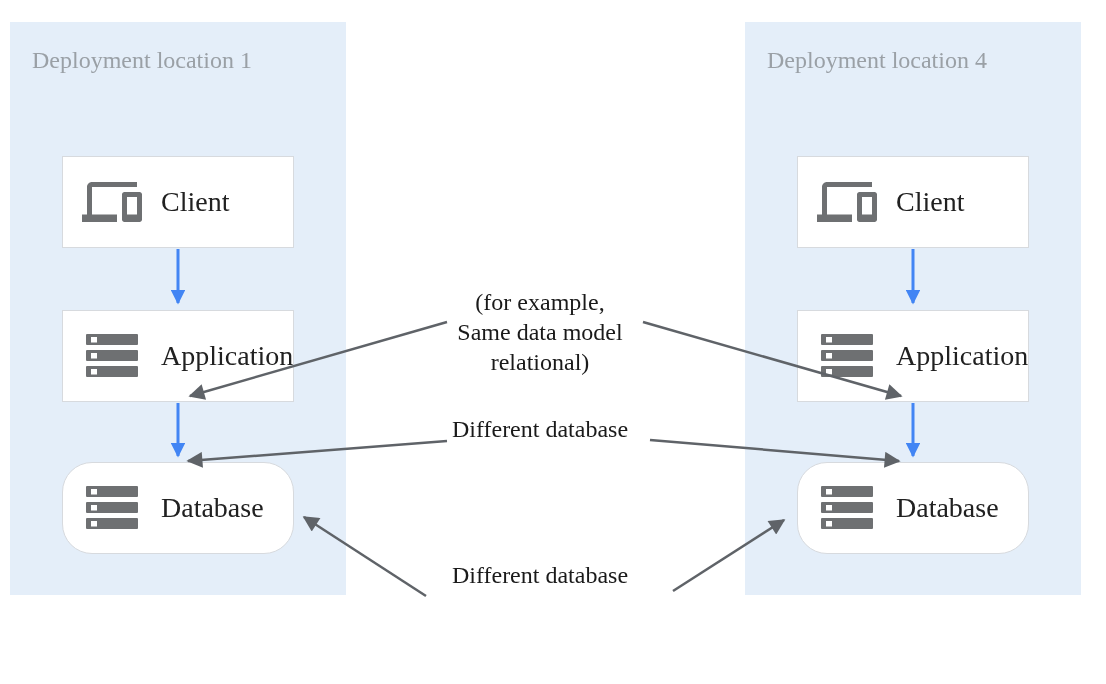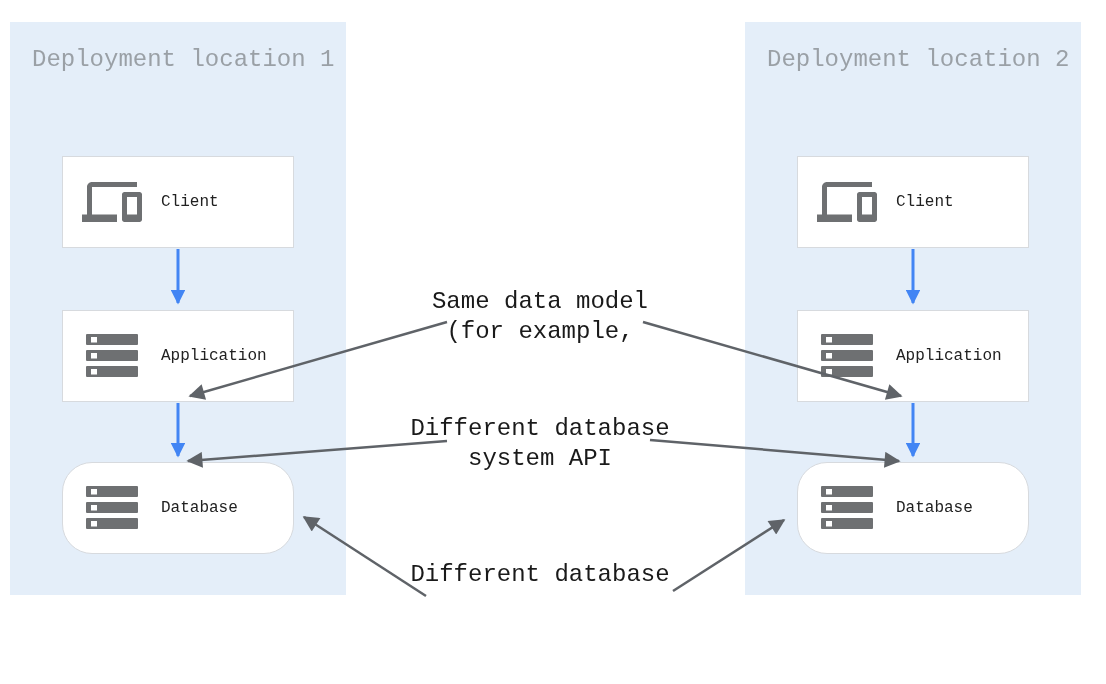--- a/index.html
+++ b/index.html
@@ -1,21 +1,21 @@
 <!DOCTYPE html>
 <html style="--panel-bg: #e4eef9; --panel-title-gray: #9aa0a6; --box-border: #d7dade; --icon-gray: #6e7072; --label-dark: #212121; --annotation-dark: #1a1a1a; --arrow-blue: #4285f4; --arrow-gray: #5f6368;"><head>
 <meta charset="utf-8">
 <style>
   html, body { margin: 0; padding: 0; background: #ffffff; }
   #stage {
     position: relative;
     width: 1106px;
     height: 684px;
     background: #ffffff;
-    font-family: Liberation Mono, monospace;
+    font-family: Liberation Serif, serif;
     overflow: hidden;
   }
   .panel {
     position: absolute;
     top: 22px;
     width: 336px;
     height: 573px;
     background: var(--panel-bg, #e4eef9);
   }
   #panel-1 { left: 10px; }
@@ -48,21 +48,21 @@
     margin-left: 18px;
     display: flex;
     align-items: center;
     justify-content: center;
     flex: 0 0 auto;
   }
   .node .icon-wrap svg { display: block; }
   .icon-fill { fill: var(--icon-gray, #6e7072); }
   .node-label {
     margin-left: 18px;
-    font-size: 16px;
+    font-size: 28px;
     color: var(--label-dark, #212121);
     white-space: nowrap;
   }
   .annotation {
     position: absolute;
     width: 280px;
     text-align: center;
     font-size: 24px;
     line-height: 30px;
     color: var(--annotation-dark, #1a1a1a);
@@ -130,21 +130,21 @@
             <rect x="5" y="19" width="6" height="5.5"></rect>
             <rect x="5" y="35" width="6" height="5.5"></rect>
           </g>
         </svg>
       </span>
       <span class="node-label">Database</span>
     </div>
   </div>
 
   <div class="panel" id="panel-2">
-    <div class="panel-title">Deployment location 2</div>
+    <div class="panel-title">Deployment location 4</div>
 
     <div class="node node-client">
       <span class="icon-wrap">
         <svg width="60" height="60" viewBox="0 0 24 24" aria-hidden="true">
           <path class="icon-fill" d="M4 6h18V4H4c-1.1 0-2 .9-2 2v11H0v3h14v-3H4V6zm19 2h-6c-.55 0-1 .45-1 1v10c0 .55.45 1 1 1h6c.55 0 1-.45 1-1V9c0-.55-.45-1-1-1zm-1 9h-4v-7h4v7z"></path>
         </svg>
       </span>
       <span class="node-label">Client</span>
     </div>
 
@@ -179,26 +179,26 @@
             <rect x="5" y="19" width="6" height="5.5"></rect>
             <rect x="5" y="35" width="6" height="5.5"></rect>
           </g>
         </svg>
       </span>
       <span class="node-label">Database</span>
     </div>
   </div>
 
   <div class="annotation" id="annotation-1">
+    <div>(for example,</div>
     <div>Same data model</div>
-    <div>(for example,</div>
+    <div>relational)</div>
   </div>
   <div class="annotation" id="annotation-2">
     <div>Different database</div>
-    <div>system API</div>
   </div>
   <div class="annotation" id="annotation-3">
     <div>Different database</div>
   </div>
 
   <svg id="arrow-overlay" viewBox="0 0 1106 684">
     <defs>
       <marker id="mk-blue" viewBox="0 0 10 10" refX="9" refY="5" markerWidth="5.4" markerHeight="4.8" orient="auto">
         <path class="head-blue" d="M0,0 L10,5 L0,10 z"></path>
       </marker>

